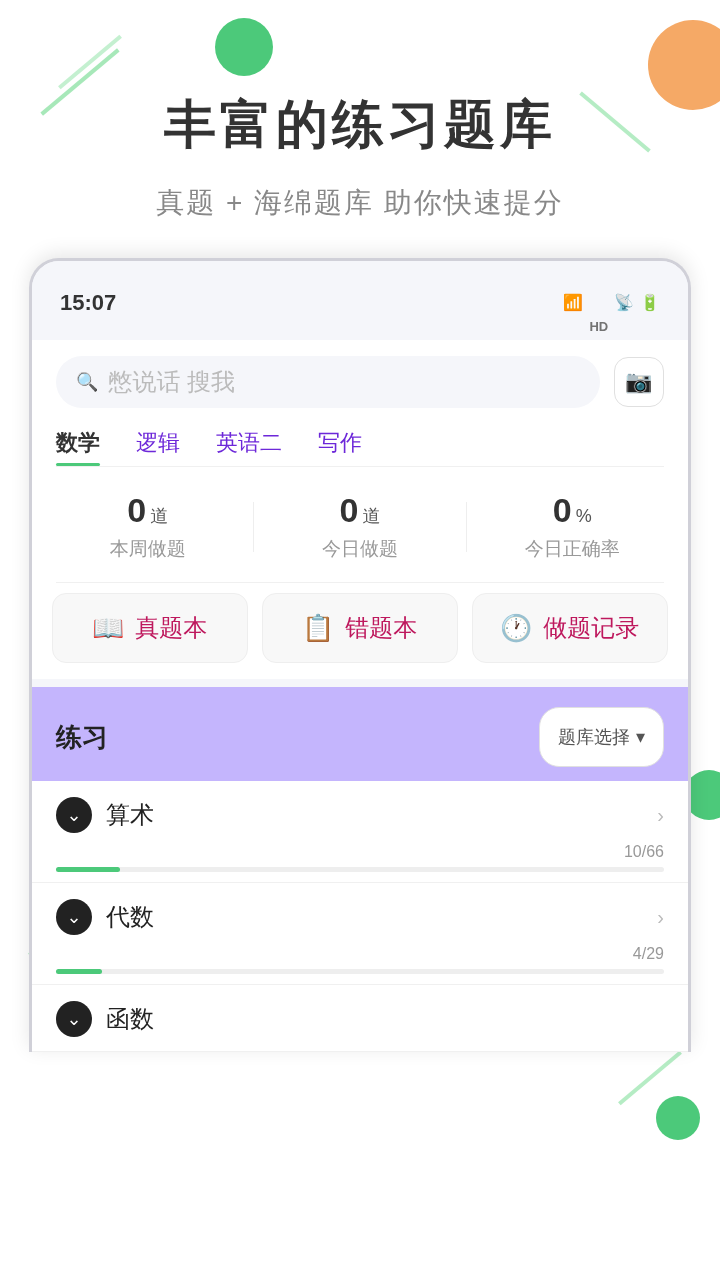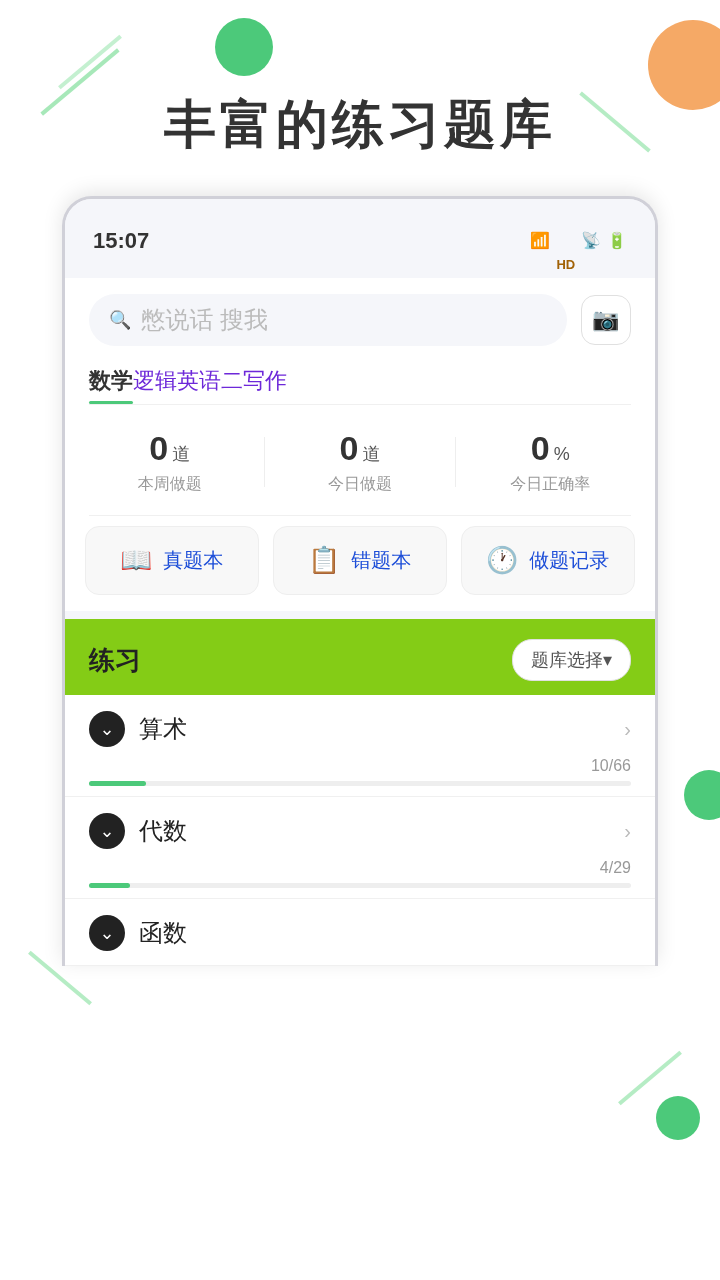--- a/index.html
+++ b/index.html
@@ -128,21 +128,21 @@
       font-size: 28px;
       color: #888;
       letter-spacing: 2px;
     }
 
     
     .phone-mockup {
       position: relative;
       z-index: 2;
       margin: 0 auto;
-      width: 596px;
+      width: 662px;
       background: #f5f6fa;
       border-radius: 30px 30px 0 0;
       border: 3px solid #d0d0d8;
       border-bottom: none;
       box-shadow: 0 -4px 20px rgba(0,0,0,0.10);
       overflow: hidden;
     }
     .status-bar {
       display: flex;
       align-items: center;
@@ -209,20 +209,21 @@
       cursor: pointer;
       font-size: 22px;
       color: #666;
     }
 
     
     .tabs-row {
       display: flex;
       align-items: center;
       padding: 10px 24px 0 24px;
+      gap: 36px;
       background: #fff;
     }
     .tab-item {
       font-size: 22px;
       color: #6d28d9;
       padding-bottom: 8px;
       cursor: pointer;
       position: relative;
     }
     .tab-item.active {
@@ -265,21 +266,21 @@
     .stat-number {
       font-size: 34px;
       font-weight: 700;
       color: #333;
     }
     .stat-unit {
       font-size: 18px;
       color: #555;
     }
     .stat-label {
-      font-size: 16px;
+      font-size: 19px;
       color: #999;
       margin-top: 6px;
     }
     .stat-divider {
       width: 1px;
       height: 50px;
       background: #eee;
     }
 
     
@@ -299,48 +300,49 @@
       background: #f8f8f8;
       border-radius: 14px;
       padding: 18px 10px;
       cursor: pointer;
       border: 1px solid #eee;
     }
     .action-btn-icon {
       font-size: 26px;
     }
     .action-btn-label {
-      font-size: 20px;
-      color: #1d4ed8;
+      font-size: 24px;
+      color: #be185d;
       font-weight: 500;
     }
 
     
     .section-divider {
       height: 8px;
       background: #f5f6fa;
     }
 
     
     .practice-header {
       display: flex;
       align-items: center;
       justify-content: space-between;
       padding: 20px 24px 14px 24px;
-      background: #84cc16;
+      background: #c4b5fd;
     }
     .practice-title {
       font-size: 26px;
       font-weight: 700;
       color: #222;
     }
     .topic-select-btn {
       display: flex;
       align-items: center;
-      padding: 8px 18px;
+      gap: 6px;
+      padding: 17px 18px;
       border: 1.5px solid #e0e0e0;
       border-radius: 20px;
       cursor: pointer;
       font-size: 18px;
       color: #555;
       background: #fff;
     }
 
     
     .practice-item {
@@ -411,29 +413,30 @@
 <div class="bg-line-tl"></div>
 <div class="bg-line-tl2"></div>
 <div class="bg-line-tr"></div>
 <div class="bg-circle-green-mid"></div>
 <div class="bg-circle-green-bottom"></div>
 <div class="bg-line-bl"></div>
 <div class="bg-line-br"></div>
 
 <div class="hero">
   <div class="hero-title">丰富的练习题库</div>
+  <div class="hero-subtitle">真题 + 海绵题库 助你快速提分</div>
 </div>
 
 <div class="phone-mockup">
 
   <div class="status-bar">
     <span class="status-time">15:07</span>
     <div class="status-icons">
       <span class="status-icon">📶</span>
-      <span class="status-icon" style="font-size:13px;font-weight:700;color:#a16207;margin-top:48px;">HD</span>
+      <span class="status-icon" style="font-size:13px;font-weight:700;color:#737373;margin-top:48px;">HD</span>
       <span class="status-icon">📡</span>
       <span class="status-icon">🔋</span>
     </div>
   </div>
 
   <div class="phone-content">
 
     <div class="search-bar-row">
       <div class="search-input-wrap">
         <span class="search-icon-inner">🔍</span>

